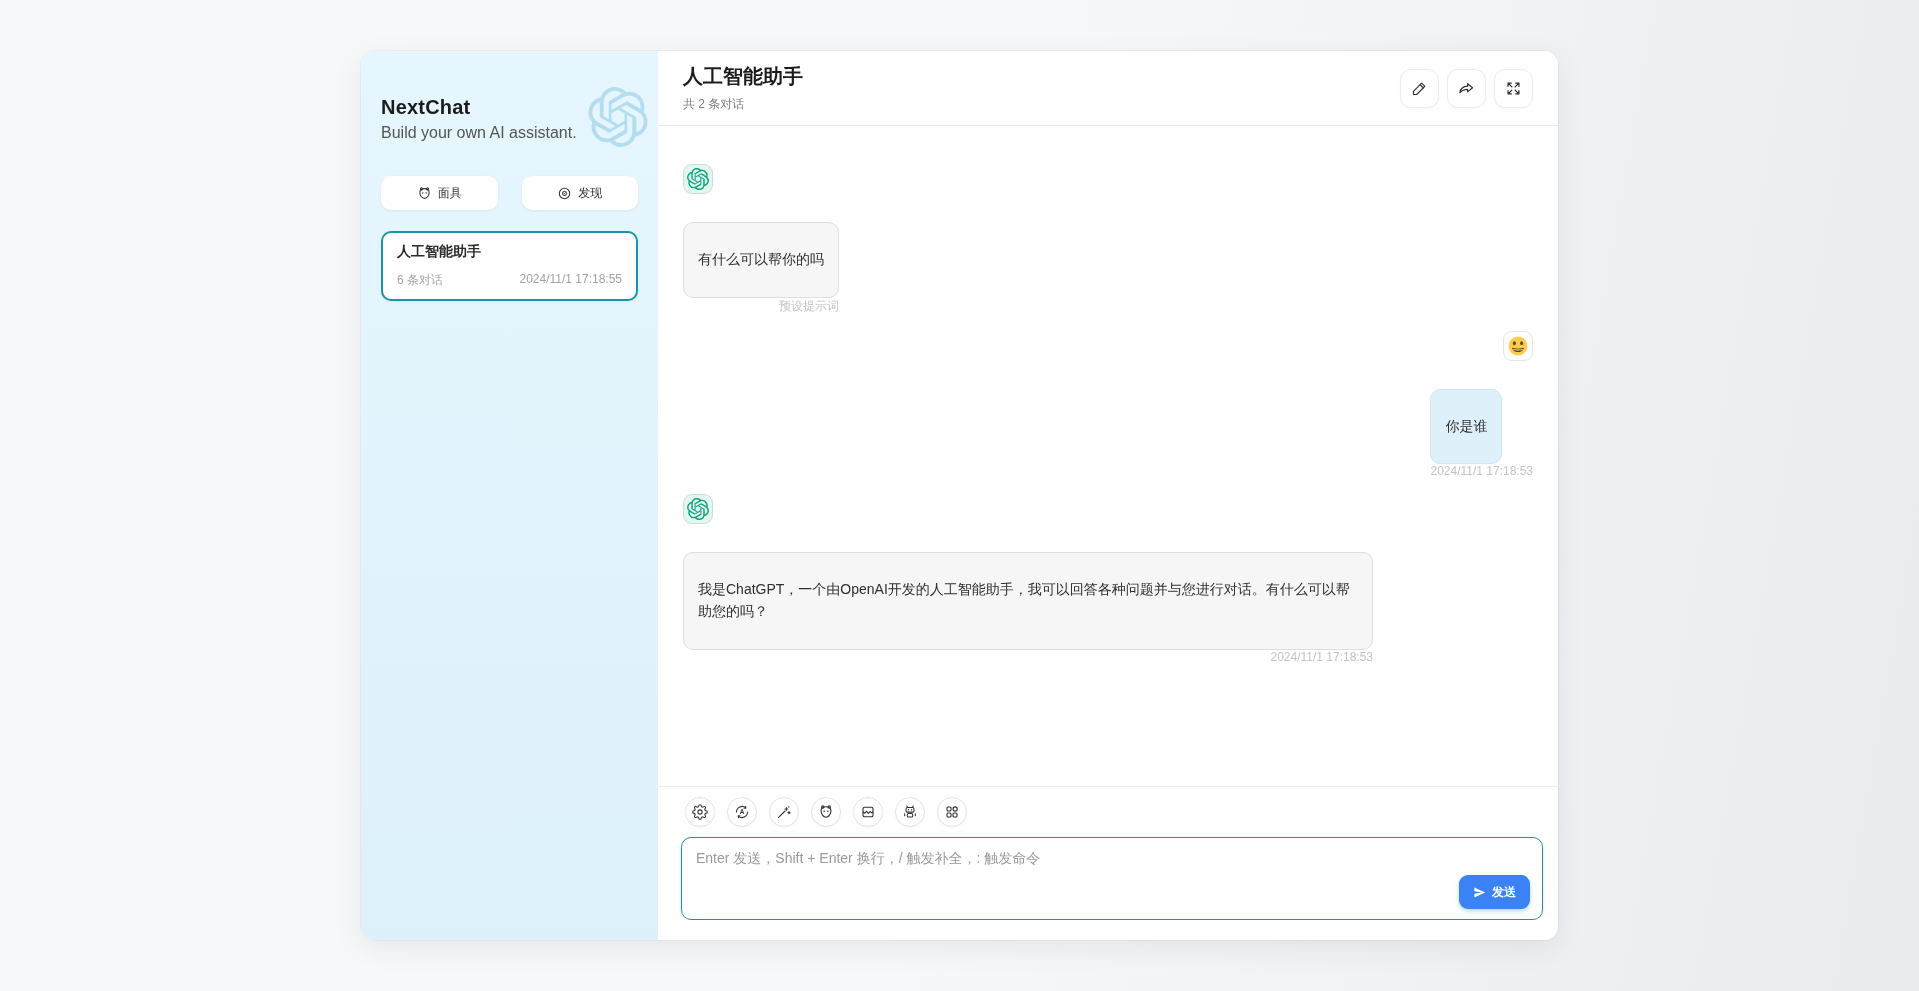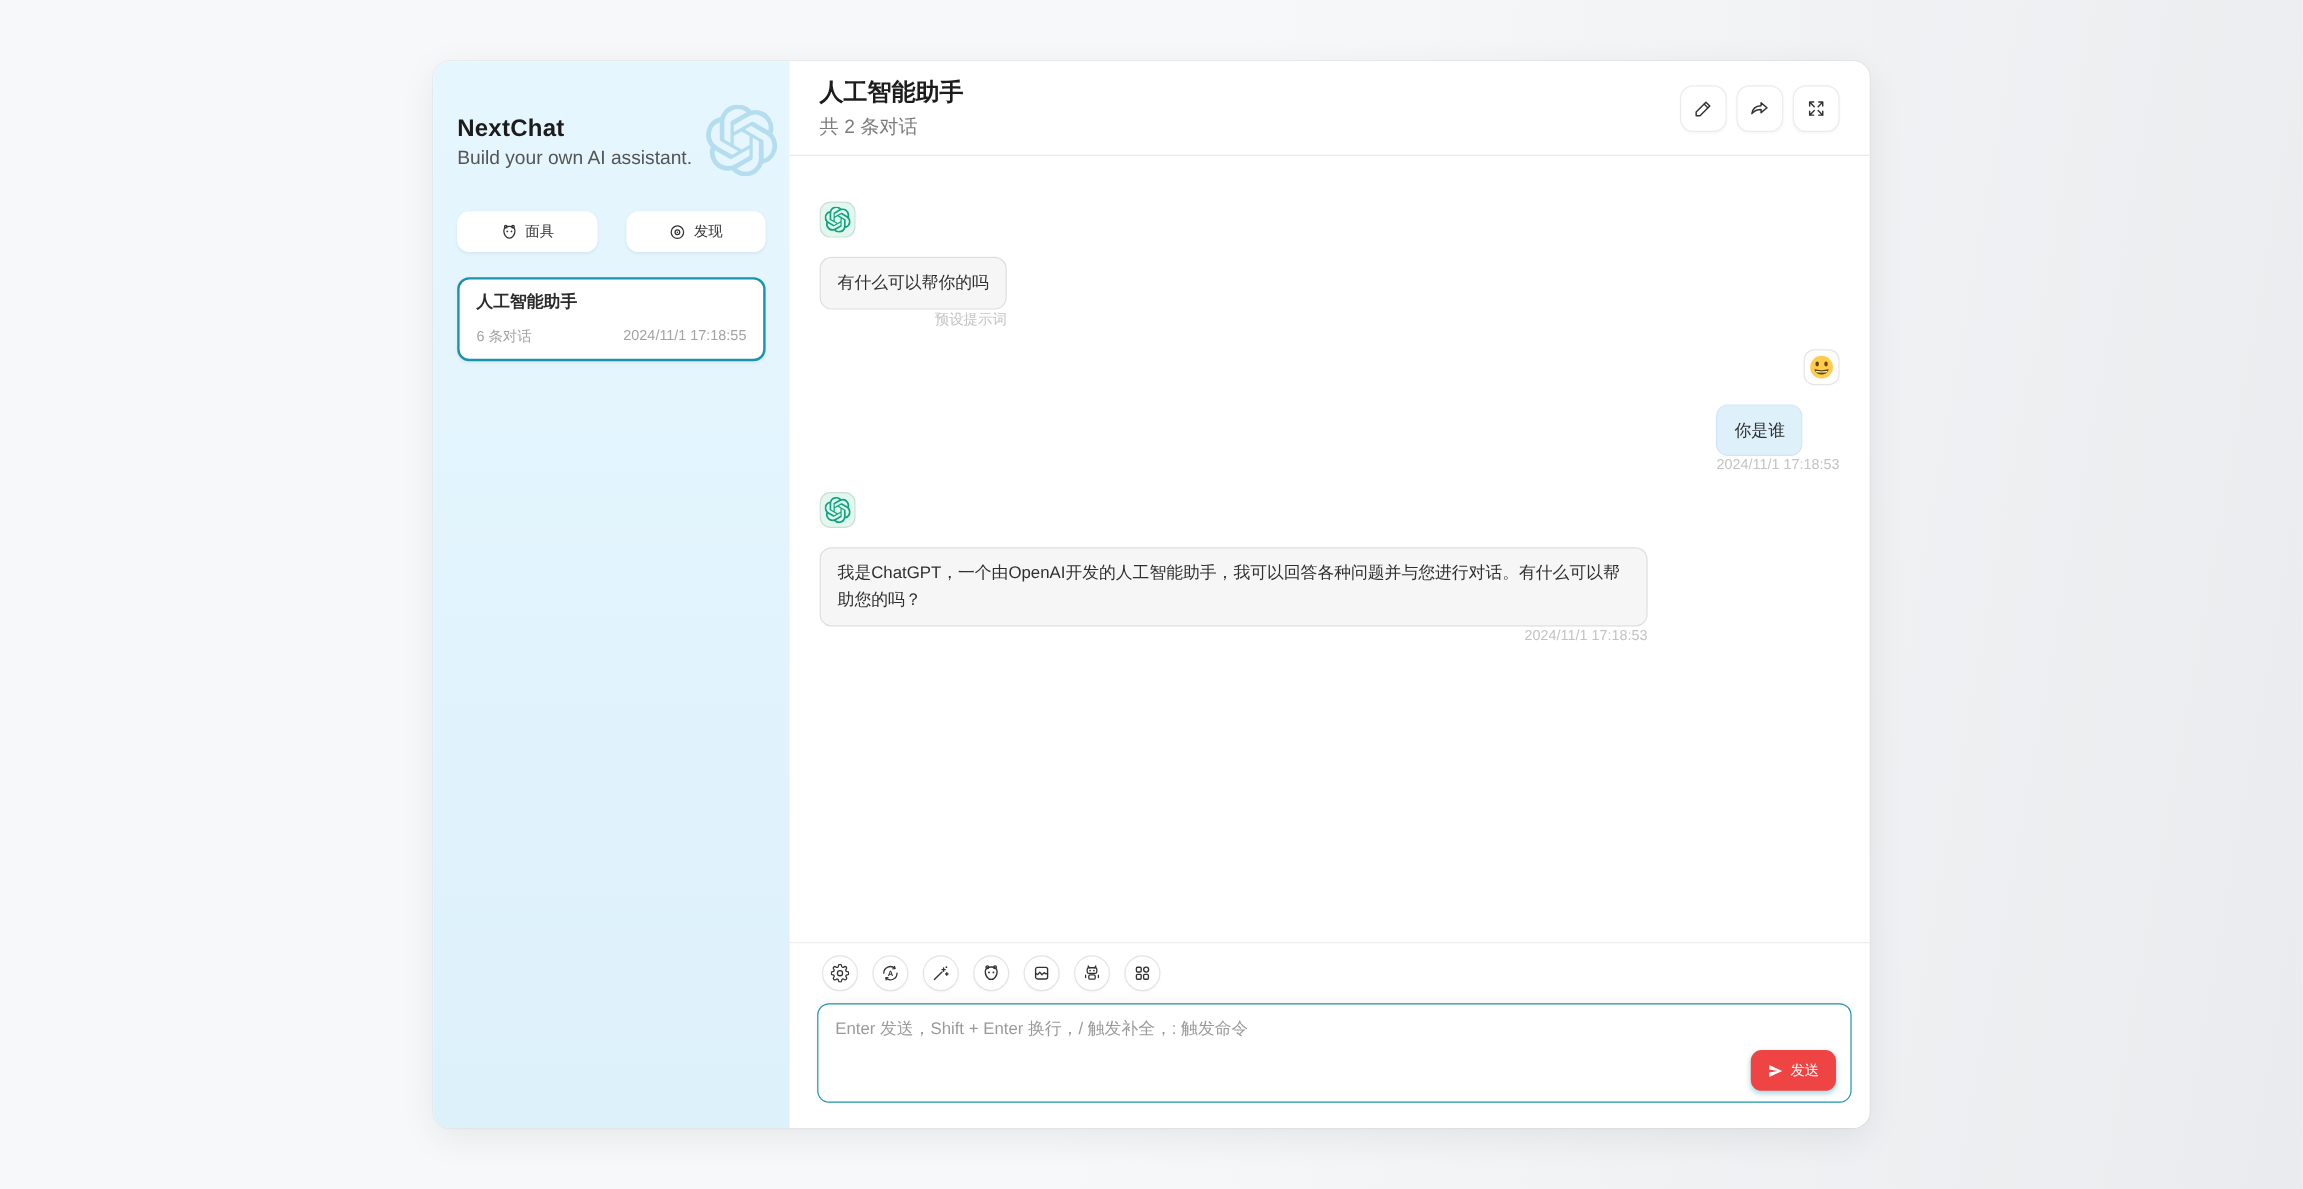--- a/index.html
+++ b/index.html
@@ -57,41 +57,41 @@
   }
   .new-chat-btn svg { width:15px; height:15px; }
 
   
   .main { flex:1; display:flex; flex-direction:column; background:#fff; min-width:0; }
   .chat-header {
     padding:12px 25px; border-bottom:1px solid rgba(0,0,0,.08);
     display:flex; align-items:center; justify-content:space-between; flex:none;
   }
   .ch-title { font-size:20px; font-weight:bold; color:#1c1c1c; }
-  .ch-sub { margin-top:6px; font-size:16px; color:#7d7d7d; }
+  .ch-sub { margin-top:6px; font-size:12px; color:#7d7d7d; }
   .ch-actions { display:flex; gap:8px; }
   .hdr-btn {
     width:39px; height:39px; background:#fff; border:1px solid #ececec; border-radius:11px;
     display:flex; align-items:center; justify-content:center; cursor:pointer; color:#333;
     box-shadow:0 1px 2px rgba(0,0,0,.03);
   }
   .hdr-btn svg { width:17px; height:17px; }
 
   .chat-body { flex:1; overflow:hidden; padding:38px 25px 0 25px; }
   .msg { margin-bottom:16px; display:flex; flex-direction:column; align-items:flex-start; }
   .msg.user { align-items:flex-end; }
   .avatar {
     width:30px; height:30px; border-radius:9px; border:1px solid rgba(0,0,0,.1);
     display:flex; align-items:center; justify-content:center; background:#fff;
   }
   .avatar.bot { background:#e2f8ef; color:#10a37f; }
   .avatar svg { width:22px; height:22px; }
   .msg-inner { display:flex; flex-direction:column; max-width:690px; }
   .bubble {
-    margin-top:16px; padding:10px 14px; border-radius:10px;
+    margin-top:28px; padding:26px 14px; border-radius:10px;
     font-size:14px; line-height:1.55; color:#2f2f2f; width:fit-content; max-width:690px;
   }
   .bubble.bot { background:#f6f6f6; border:1px solid #dedede; }
   .bubble.user { background:#def0fa; border:1px solid #cfe7f4; }
   .msg-note, .msg-time { margin-top:0; font-size:12px; color:#c3c3c3; text-align:right; }
   .msg.user .msg-inner { align-items:flex-start; }
 
   .chat-toolbar {
     flex:none; border-top:1px solid rgba(0,0,0,.07);
     padding:10px 25px 6px 27px; display:flex; gap:12px;
@@ -105,23 +105,24 @@
 
   .composer { flex:none; position:relative; margin:4px 15px 16px 23px; }
   .composer textarea {
     width:100%; height:83px; resize:none; border:1px solid #1d93ab; border-radius:10px;
     padding:12px 100px 16px 14px; font-size:14px; font-family:inherit; color:#303030;
     outline:none; background:#fff; box-shadow:0 -2px 6px rgba(0,0,0,.03);
   }
   .composer textarea::placeholder { color:#9a9a9a; }
   .send-btn {
     position:absolute; right:13px; bottom:15px; height:34px; padding:0 14px;
-    background:#ef4444; color:#fff; border:none; border-radius:9px; cursor:pointer;
+    background:#3b82f6; color:#fff; border:none; border-radius:9px; cursor:pointer;
     display:flex; align-items:center; gap:6px; font-size:12px; font-family:inherit;
     box-shadow:0 2px 4px rgba(29,147,171,.35);
+    font-weight:bold;
   }
   .send-btn svg { width:13px; height:13px; }
 </style>
 </head>
 <body>
 
 <svg width="0" height="0" style="position:absolute" aria-hidden="true">
   <defs>
     <symbol id="openai-logo" viewBox="0 0 24 24">
       <path fill="currentColor" d="M22.2819 9.8211a5.9847 5.9847 0 0 0-.5157-4.9108 6.0462 6.0462 0 0 0-6.5098-2.9A6.0651 6.0651 0 0 0 4.9807 4.1818a5.9847 5.9847 0 0 0-3.9977 2.9 6.0462 6.0462 0 0 0 .7427 7.0966 5.98 5.98 0 0 0 .511 4.9107 6.051 6.051 0 0 0 6.5146 2.9001A5.9847 5.9847 0 0 0 13.2599 24a6.0557 6.0557 0 0 0 5.7718-4.2058 5.9894 5.9894 0 0 0 3.9977-2.9001 6.0557 6.0557 0 0 0-.7475-7.073zM13.2599 22.4301a4.4755 4.4755 0 0 1-2.8764-1.04l.1419-.0804 4.7783-2.7582a.7948.7948 0 0 0 .3927-.6813v-6.7369l2.02 1.1686a.071.071 0 0 1 .038.052v5.5826a4.504 4.504 0 0 1-4.4945 4.4944zm-9.6607-4.1254a4.4708 4.4708 0 0 1-.5346-3.0137l.142.0852 4.783 2.7582a.7712.7712 0 0 0 .7806 0l5.8428-3.3685v2.3324a.0804.0804 0 0 1-.0332.0615L9.74 19.9502a4.4992 4.4992 0 0 1-6.1408-1.6464zM2.3408 7.8956a4.485 4.485 0 0 1 2.3655-1.9728V11.6a.7664.7664 0 0 0 .3879.6765l5.8144 3.3543-2.0201 1.1685a.0757.0757 0 0 1-.071 0l-4.8303-2.7865A4.504 4.504 0 0 1 2.3408 7.8956zm16.5963 3.8558L13.1038 8.364 15.1192 7.2a.0757.0757 0 0 1 .071 0l4.8303 2.7913a4.4944 4.4944 0 0 1-.6765 8.1042v-5.6772a.79.79 0 0 0-.407-.667zm2.0107-3.0231l-.142-.0852-4.7735-2.7818a.7759.7759 0 0 0-.7854 0L9.409 9.2297V6.8974a.0662.0662 0 0 1 .0284-.0615l4.8303-2.7866a4.4992 4.4992 0 0 1 6.6802 4.66zM8.3065 12.863l-2.02-1.1638a.0804.0804 0 0 1-.038-.0567V6.0742a4.4992 4.4992 0 0 1 7.3757-3.4537l-.142.0805L8.704 5.459a.7948.7948 0 0 0-.3927.6813zm1.0976-2.3654l2.602-1.4998 2.6069 1.4998v2.9994l-2.5974 1.4997-2.6067-1.4997Z"></path>

